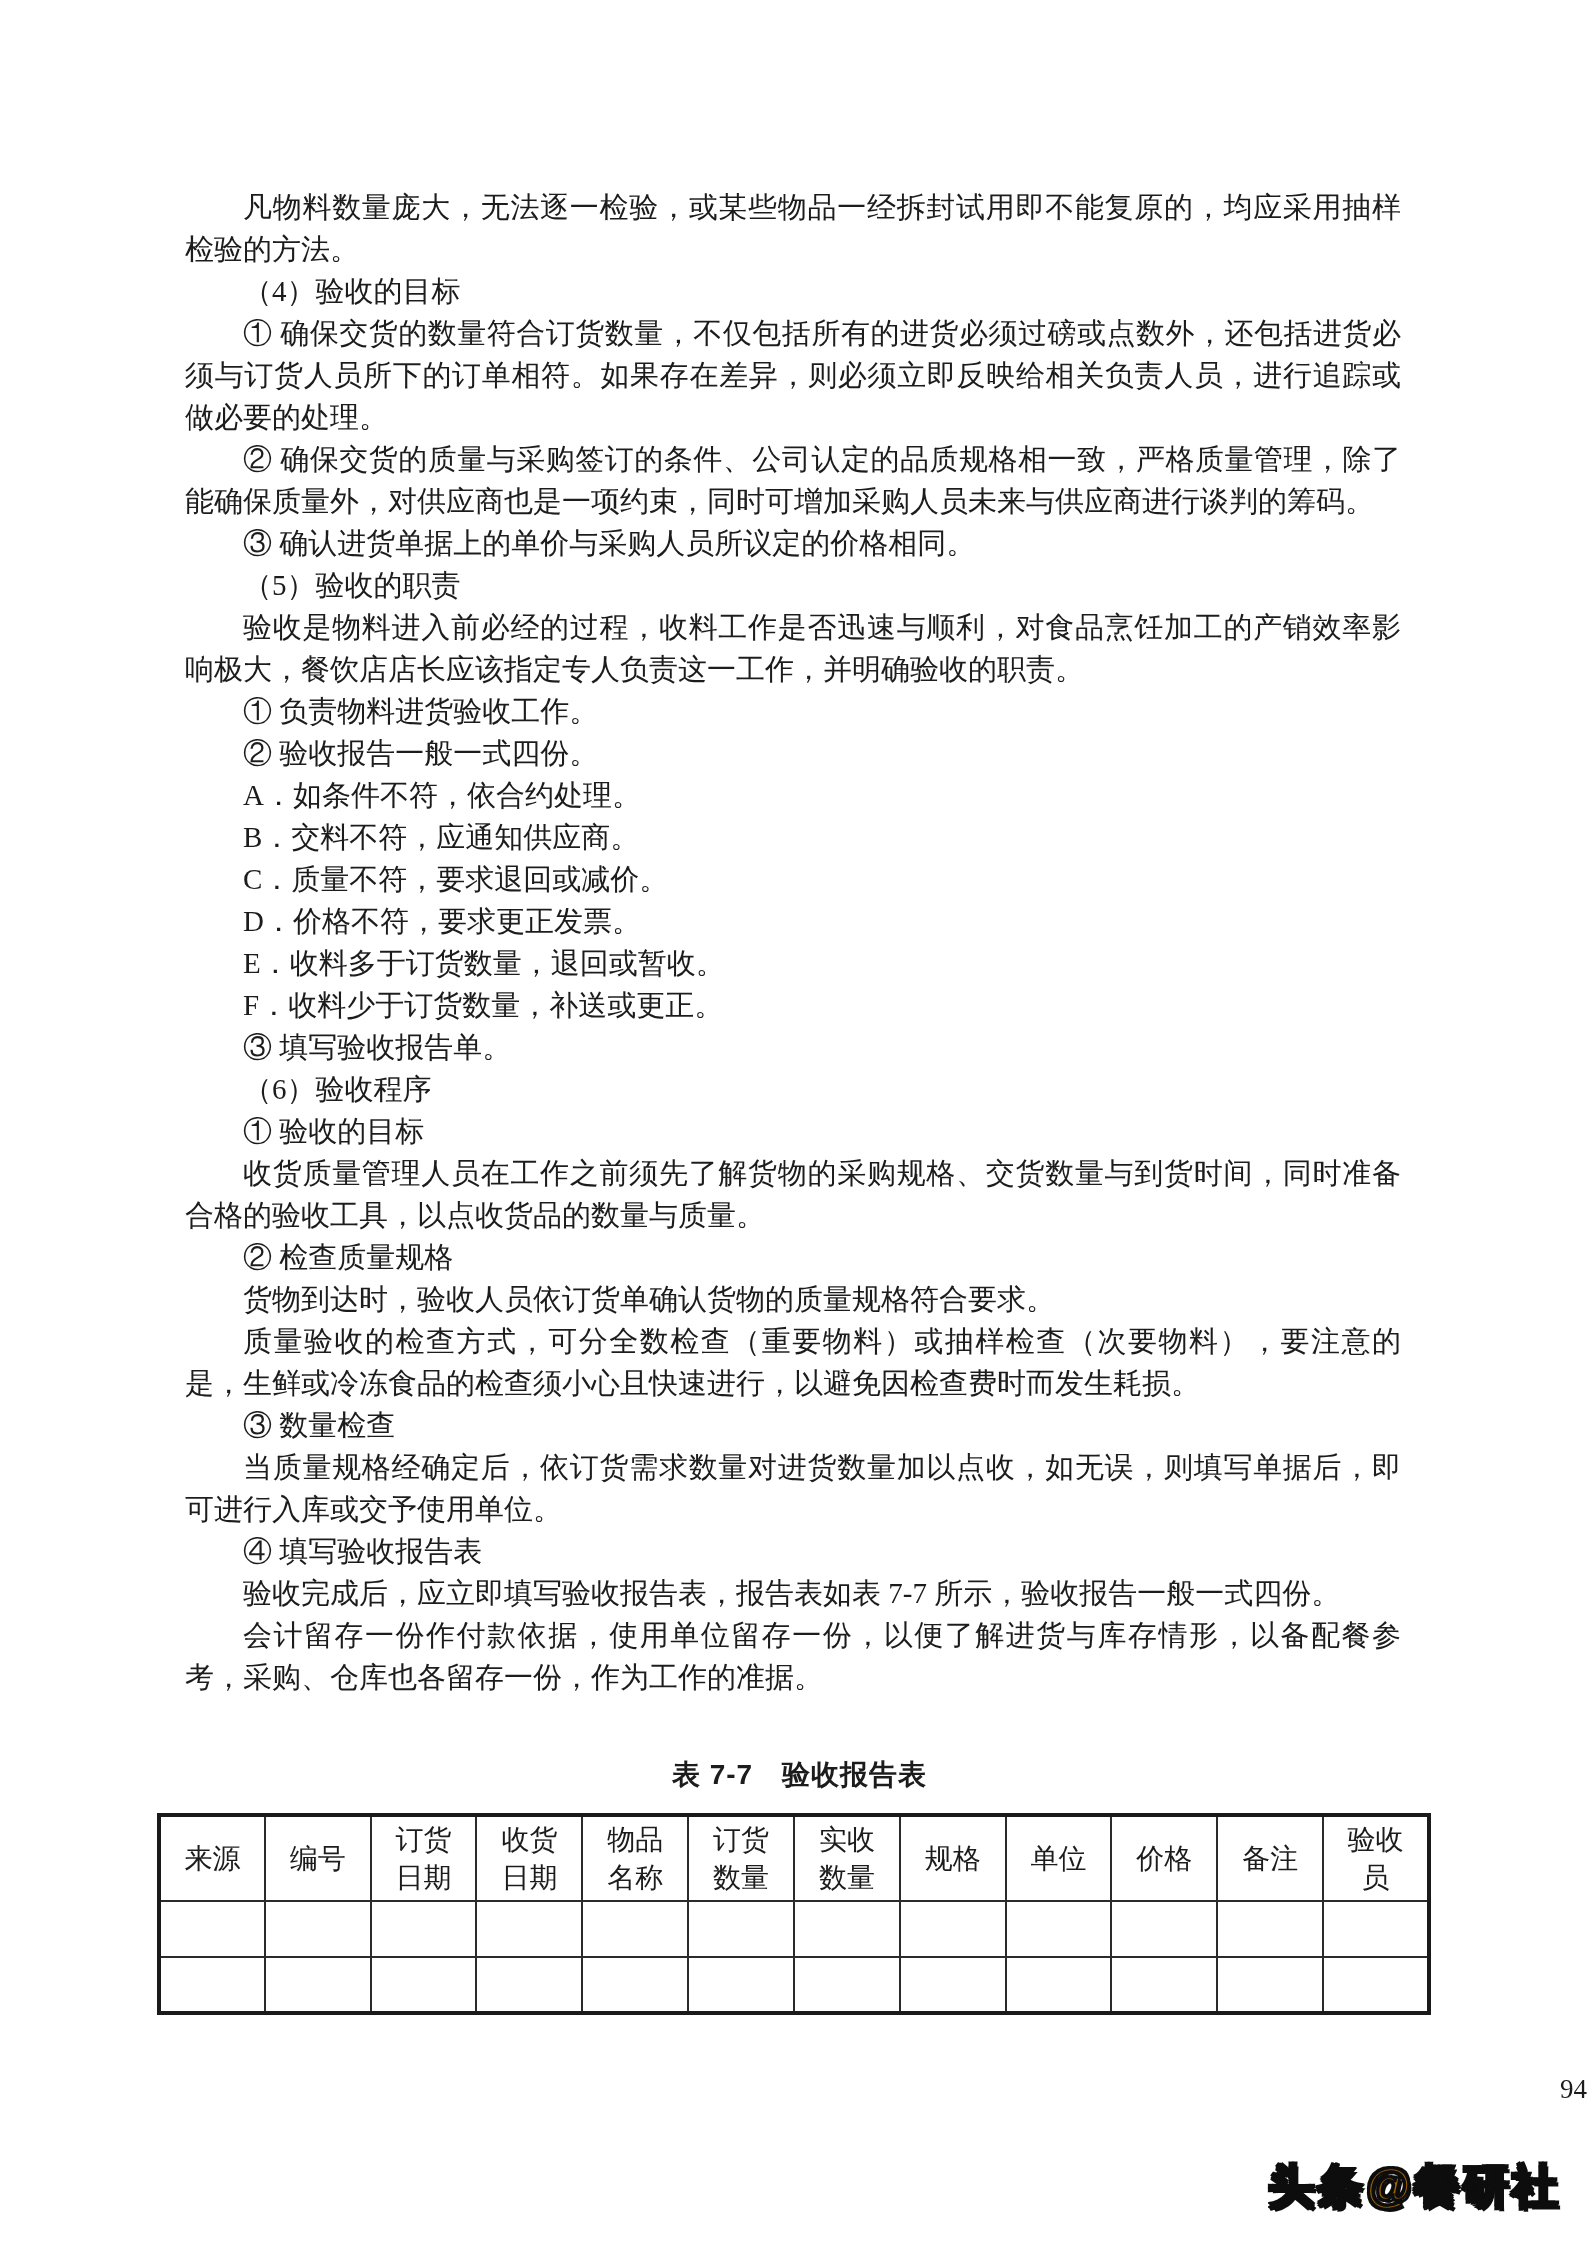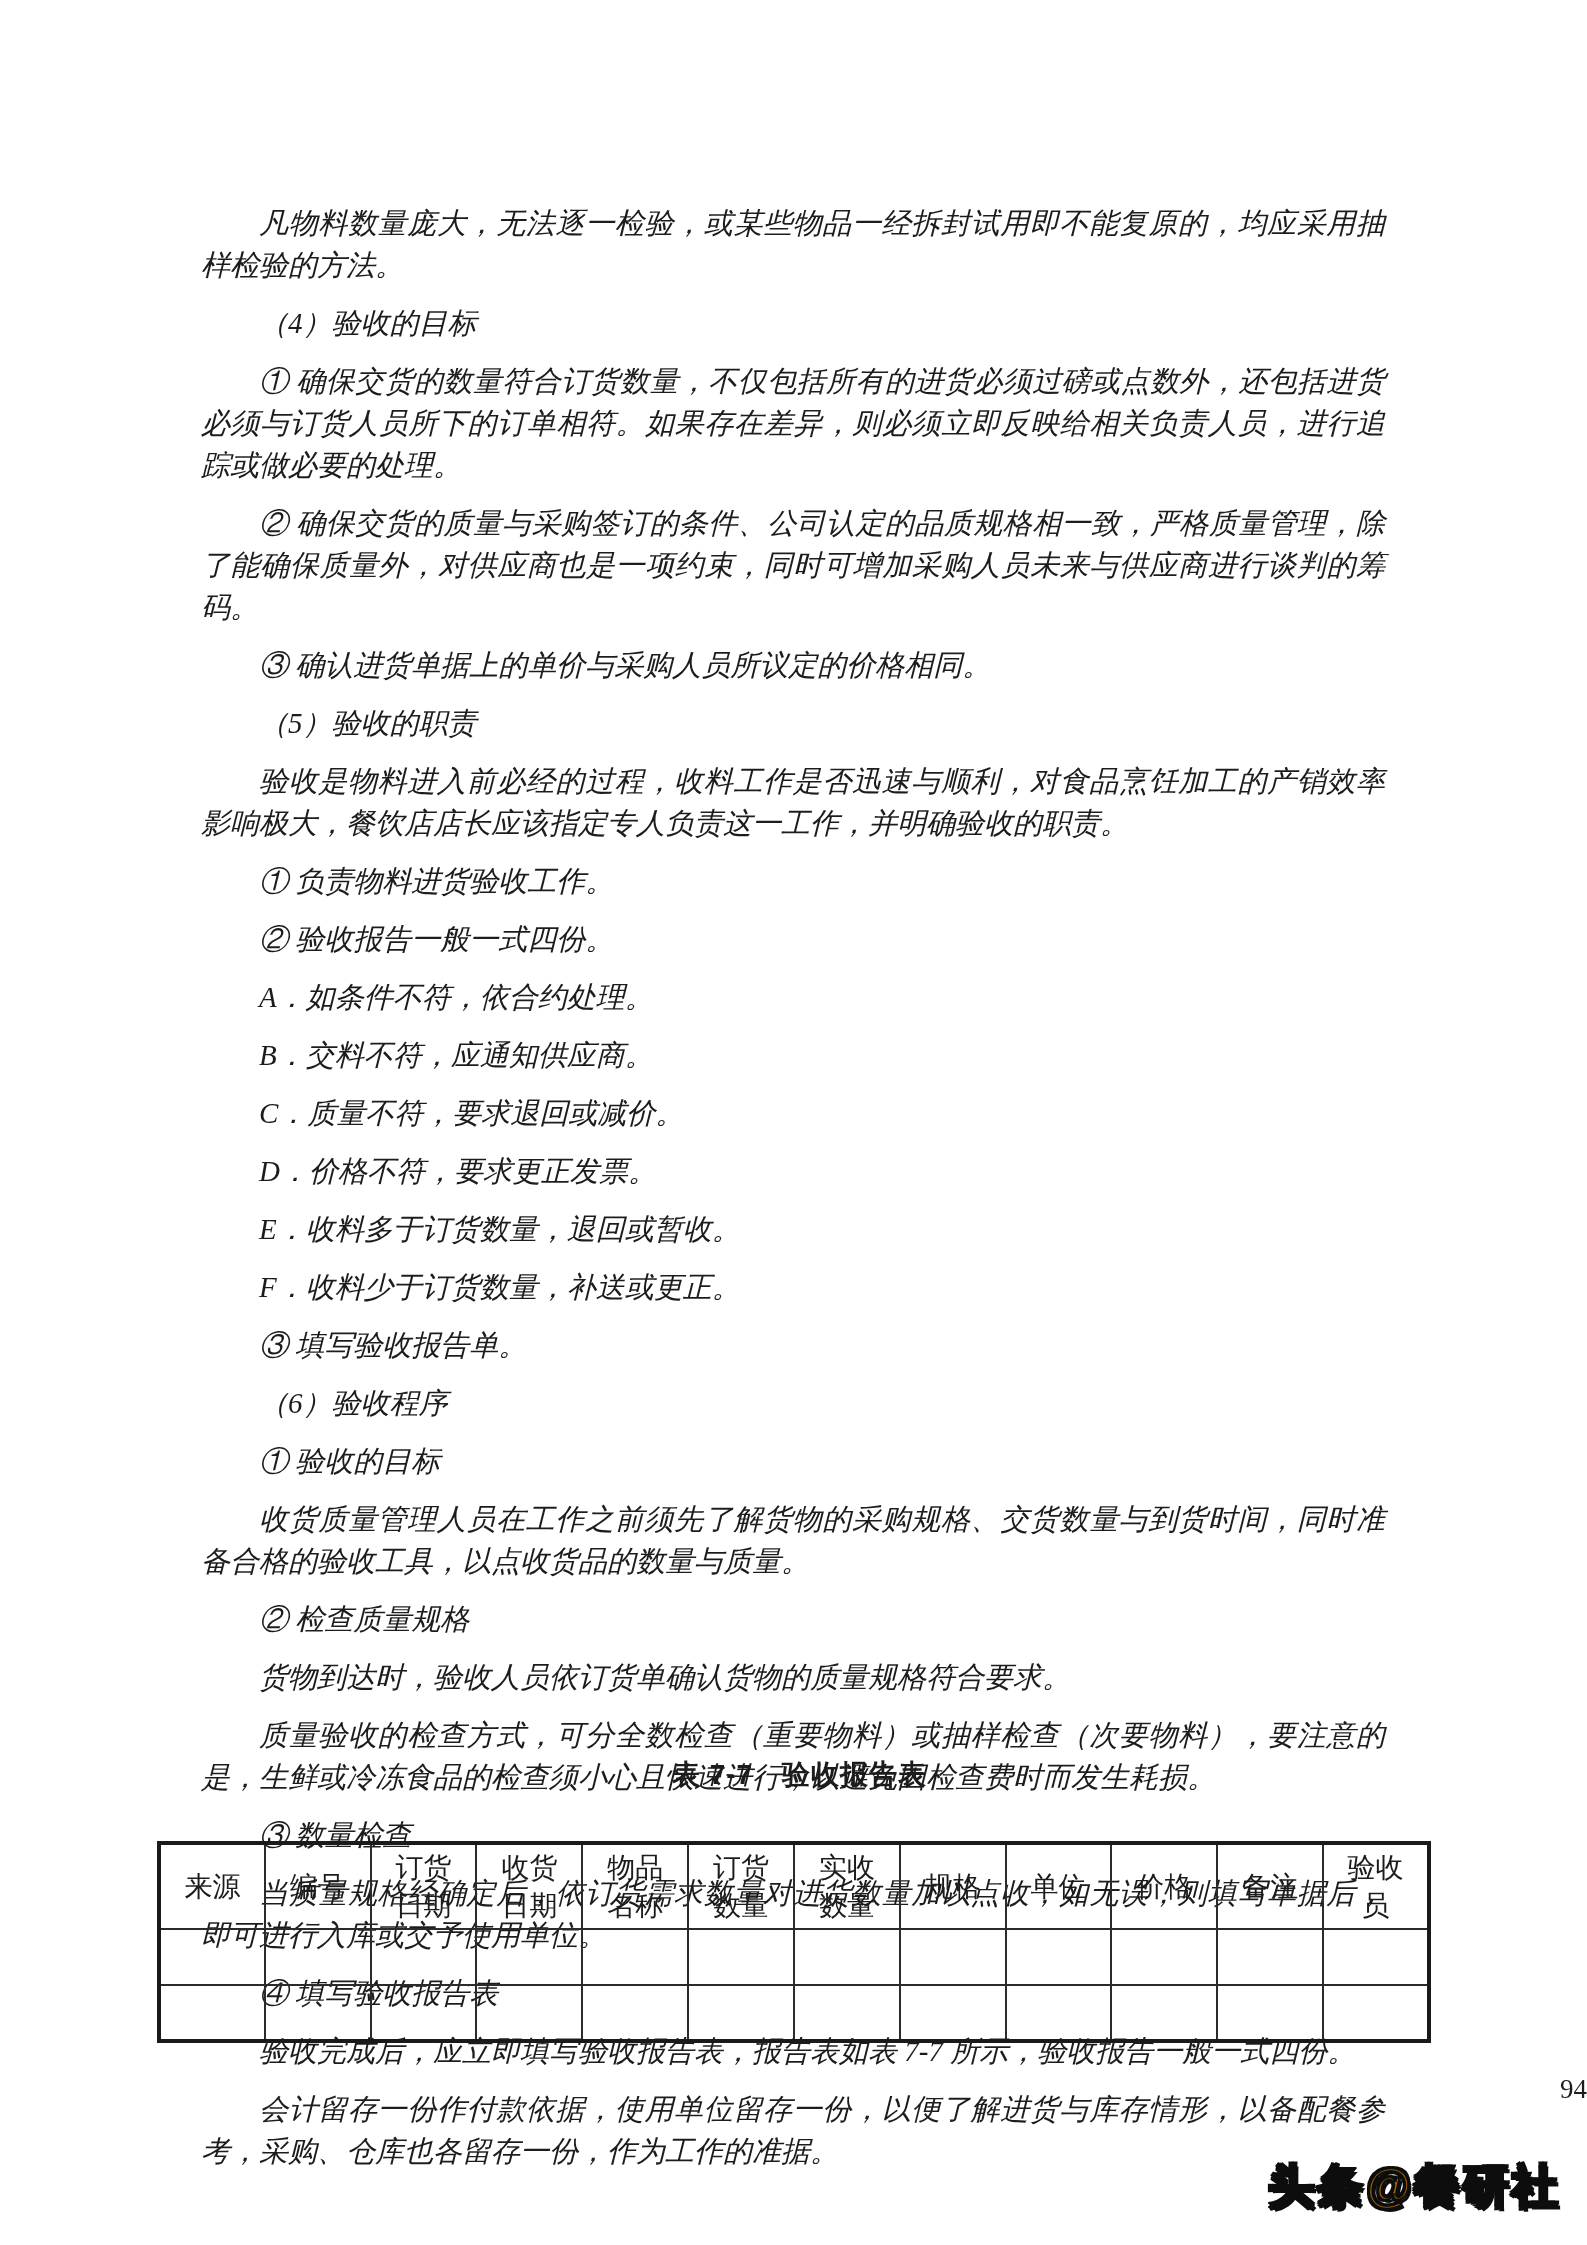--- a/index.html
+++ b/index.html
@@ -18,22 +18,21 @@
     left: 185px;
     top: 186px;
     width: 1216px;
     font-size: 29px;
     line-height: 42px;
     text-align: justify;
     text-justify: inter-ideograph;
   }
   .text-block p {
     text-indent: 2em;
-    margin: 16px;
-    font-style: italic;
+    margin: 0;
   }
   .table-caption {
     position: absolute;
     top: 1756px;
     left: 0;
     width: 100%;
     text-align: center;
     font-family: "Liberation Sans", "DejaVu Sans", sans-serif;
     font-weight: bold;
     font-size: 28px;
@@ -41,21 +40,20 @@
     padding-left: 12px;
   }
   table.report-table {
     position: absolute;
     top: 1813px;
     left: 157px;
     width: 1274px;
     border-collapse: collapse;
     table-layout: fixed;
     border: 4px solid #1a1a1a;
-    margin-top: 28px;
   }
   table.report-table th,
   table.report-table td {
     border: 2px solid #2b2b2b;
     text-align: center;
     vertical-align: middle;
     font-weight: normal;
     font-size: 28px;
     font-family: "Liberation Serif", "DejaVu Serif", serif;
     color: #1c1c1c;

